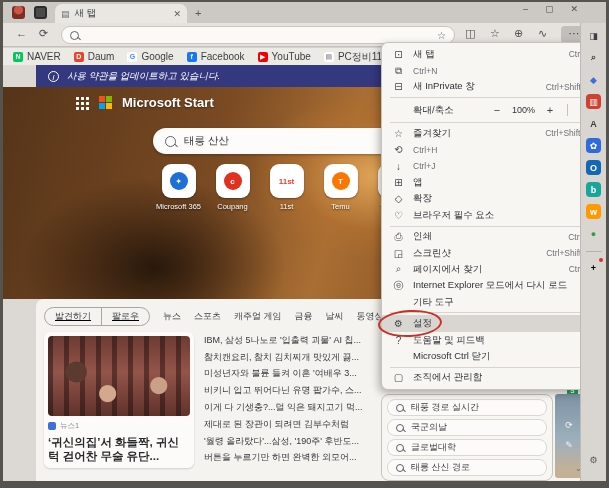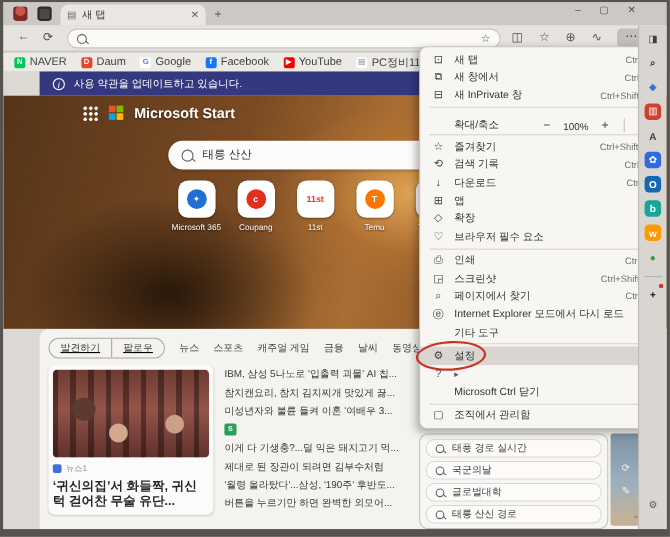--- a/index.html
+++ b/index.html
@@ -30,21 +30,21 @@
   
   .bookmarks { position:absolute; left:0; top:46px; width:100%; height:17px; background:#eceae5; display:flex; align-items:center; gap:13px; padding:0 10px; }
   .bm { display:flex; align-items:center; gap:4px; }
   .bm-fav { width:10px; height:10px; border-radius:2px; font-size:7px; font-weight:bold; text-align:center; line-height:10px; }
   .bm-label { font-size:10px; color:#3c4043; }
 
   
   .page { position:absolute; left:0; top:63px; width:100%; height:416px; background:#dcd9d4; }
   .banner { position:absolute; left:33px; top:0; width:550px; height:22px; background:#34387e; display:flex; align-items:center; gap:8px; padding:0 12px; }
   .banner .info { width:11px; height:11px; border:1px solid #fff; border-radius:50%; color:#fff; font-size:8px; text-align:center; line-height:11px; font-style:italic; }
-  .banner-text { color:#fff; font-size:9.5px; }
+  .banner-text { color:#fff; font-size:9.5px;font-style:italic; }
 
   .hero { position:absolute; left:0; top:22px; width:100%; height:212px;
     background:
       radial-gradient(ellipse 180px 120px at 62% 42%, rgba(228,168,90,.95) 0%, rgba(178,112,48,.65) 45%, rgba(0,0,0,0) 70%),
       radial-gradient(ellipse 220px 150px at 25% 85%, rgba(32,19,9,.9) 0%, rgba(0,0,0,0) 60%),
       radial-gradient(ellipse 200px 130px at 90% 80%, rgba(58,32,14,.8) 0%, rgba(0,0,0,0) 65%),
       linear-gradient(105deg,#553419 0%,#7a4a23 35%,#a96e33 55%,#8a5526 75%,#5c381b 100%); }
   .start-header { position:absolute; left:72px; top:8px; display:flex; align-items:center; gap:10px; }
   .waffle { width:14px; height:14px; background-image:radial-gradient(circle, #fff 1.4px, transparent 1.6px); background-size:5px 5px; }
   .mslogo { width:13px; height:13px; display:grid; grid-template-columns:6px 6px; grid-gap:1px; }
@@ -87,21 +87,21 @@
 
   
   .menu { position:absolute; left:378px; top:40px; width:222px; background:#f8f6f3; border:1px solid #c6c3be; border-radius:7px; box-shadow:-2px 3px 8px rgba(0,0,0,.3); padding:3px 0; z-index:5; }
   .mi { height:16.4px; display:flex; align-items:center; padding:0 10px; gap:8px; position:relative; }
   .mi.hl-row { background:#d9d6d1; }
   .mico { width:13px; font-size:10px; color:#45484c; text-align:center; flex:0 0 auto; }
   .mlabel { flex:1; font-size:9.5px; color:#2f3236; white-space:nowrap; overflow:hidden; }
   .msc { font-size:8.5px; color:#6d7074; }
   .marrow { font-size:8px; color:#55585c; }
   .msep { height:1px; background:#d8d5d0; margin:2px 8px; }
-  .zoom-row { height:20px; display:flex; align-items:flex-end; padding:0 10px; gap:8px; }
+  .zoom-row { height:20px; display:flex; align-items:center; padding:0 10px; gap:8px; }
   .zoom-row .mlabel { flex:1; }
   .zbtn { font-size:11px; color:#3f4246; width:14px; text-align:center; }
   .zval { font-size:9px; color:#2f3236; }
   .zdiv { width:1px; height:12px; background:#c6c3be; margin:0 2px; }
   .red-oval { position:absolute; left:-4px; top:-5px; width:64px; height:27px; border:2.5px solid #c63322; border-radius:50%; transform:rotate(-3deg); pointer-events:none; }
 
   
   .suggest { position:absolute; left:378px; top:392px; width:172px; background:#f8f6f3; border:1px solid #c6c3be; border-radius:8px; padding:4px 5px; z-index:4; display:flex; flex-direction:column; gap:3px; }
   .sg { height:17px; border:1px solid #dbd8d3; border-radius:8px; display:flex; align-items:center; gap:7px; padding:0 8px; background:#fcfbf9; }
   .sg .mag { width:8px; height:8px; }
@@ -280,20 +280,21 @@
               </div>
             <div class="hl">
                 <span class="hl-text">참치캔요리, 참치 김치찌개 맛있게 끓...</span>
                 <span class="hl-badge" style="background: rgb(154, 160, 166); color: rgb(255, 255, 255);">U</span>
               </div>
             <div class="hl">
                 <span class="hl-text">미성년자와 불륜 들켜 이혼 '여배우 3...</span>
                 <span class="hl-badge" style="background: rgb(47, 86, 196); color: rgb(255, 255, 255);">T</span>
               </div>
             <div class="hl">
+                <span class="hl-text">비키니 입고 뛰어다닌 유명 팝가수, 스...</span>
                 <span class="hl-badge" style="background: rgb(39, 160, 92); color: rgb(255, 255, 255);">S</span>
               </div>
             <div class="hl">
                 <span class="hl-text">이게 다 기생충?...덜 익은 돼지고기 먹...</span>
                 <span class="hl-badge" style="background: rgb(20, 20, 20); color: rgb(255, 255, 255);">N</span>
               </div>
             <div class="hl">
                 <span class="hl-text">제대로 된 장관이 되려면 김부수처럼</span>
                 <span class="hl-badge" style="background: rgb(45, 91, 215); color: rgb(255, 255, 255);">D</span>
               </div>
@@ -312,21 +313,20 @@
   </div>
 
   <div class="menu">
     <div class="mi">
         <span class="mico">⊡</span>
         <span class="mlabel">새 탭</span>
         <span class="msc">Ctrl+T</span>
       </div>
     <div class="mi">
         <span class="mico">⧉</span>
-        <span class="mlabel">새 창에서</span>
         <span class="msc">Ctrl+N</span>
       </div>
     <div class="mi">
         <span class="mico">⊟</span>
         <span class="mlabel">새 InPrivate 창</span>
         <span class="msc">Ctrl+Shift+N</span>
       </div>
     <div class="msep"></div>
     <div class="zoom-row">
       <span class="mlabel" style="margin-left:21px">확대/축소</span>
@@ -337,26 +337,24 @@
       <span class="zbtn">⤢</span>
     </div>
     <div class="msep"></div>
     <div class="mi">
         <span class="mico">☆</span>
         <span class="mlabel">즐겨찾기</span>
         <span class="msc">Ctrl+Shift+O</span>
       </div>
     <div class="mi">
         <span class="mico">⟲</span>
-        <span class="mlabel">검색 기록</span>
         <span class="msc">Ctrl+H</span>
       </div>
     <div class="mi">
         <span class="mico">↓</span>
-        <span class="mlabel">다운로드</span>
         <span class="msc">Ctrl+J</span>
       </div>
     <div class="mi">
         <span class="mico">⊞</span>
         <span class="mlabel">앱</span>
         <span class="marrow">▸</span>
       </div>
     <div class="mi">
         <span class="mico">◇</span>
         <span class="mlabel">확장</span>
@@ -391,20 +389,21 @@
         <span class="marrow">▸</span>
       </div>
     <div class="msep"></div>
     <div class="mi hl-row">
       <span class="mico">⚙</span>
       <span class="mlabel">설정</span>
       <div class="red-oval"></div>
     </div>
     <div class="mi">
         <span class="mico">?</span>
+        <span class="mlabel">도움말 및 피드백</span>
         <span class="marrow">▸</span>
       </div>
     <div class="mi">
         <span class="mico"></span>
         <span class="mlabel">Microsoft Ctrl 닫기</span>
       </div>
     <div class="msep"></div>
     <div class="mi">
         <span class="mico">▢</span>
         <span class="mlabel">조직에서 관리함</span>

